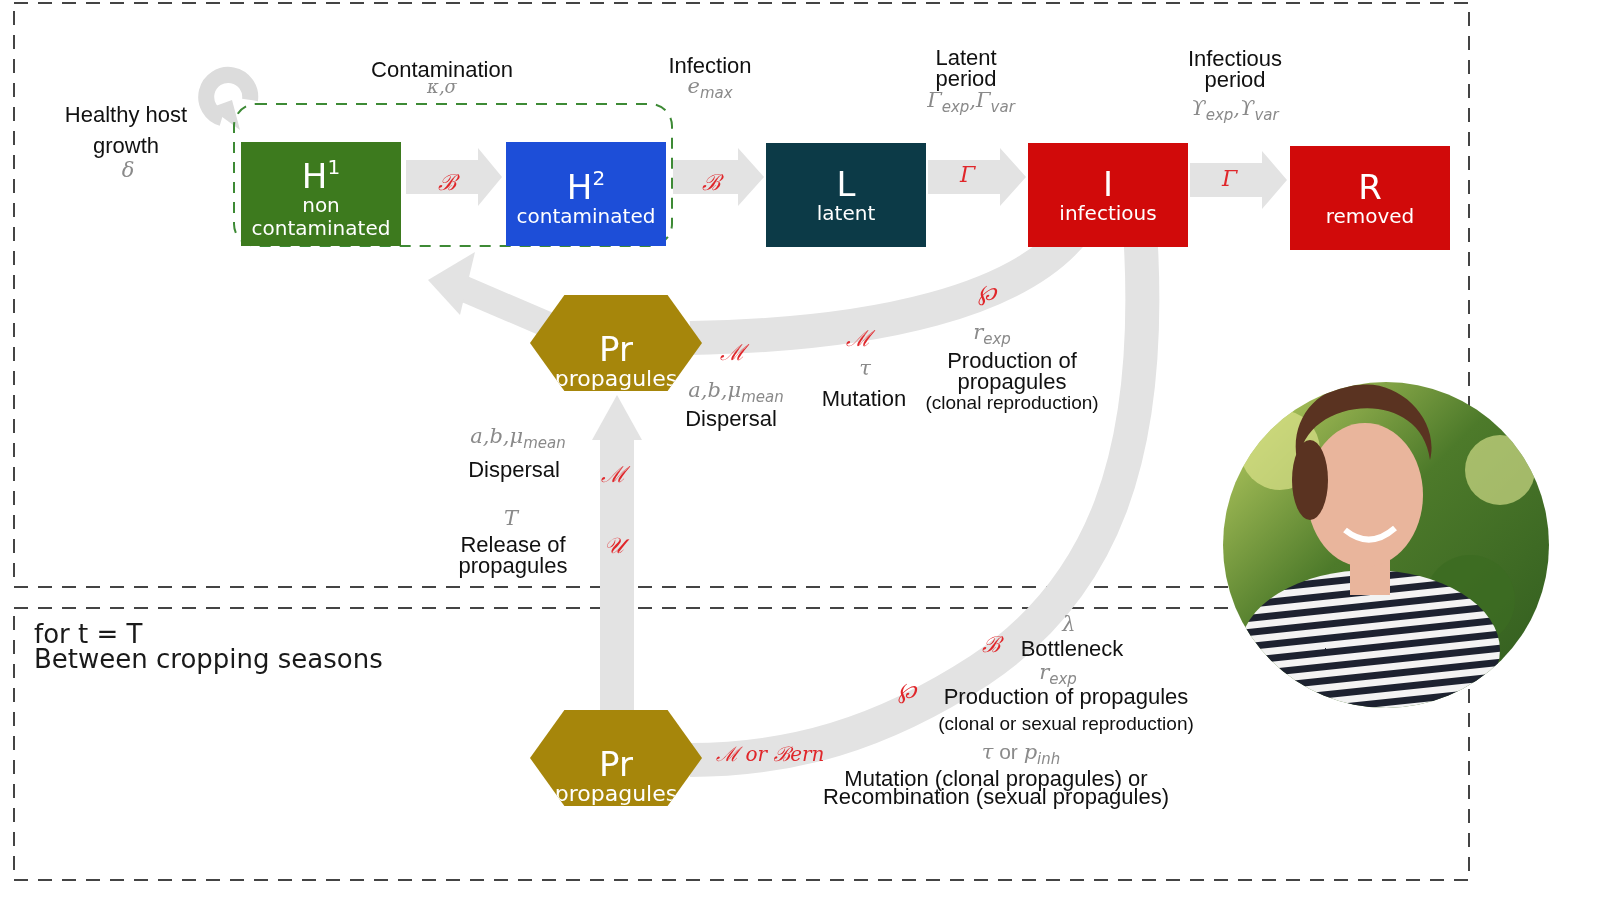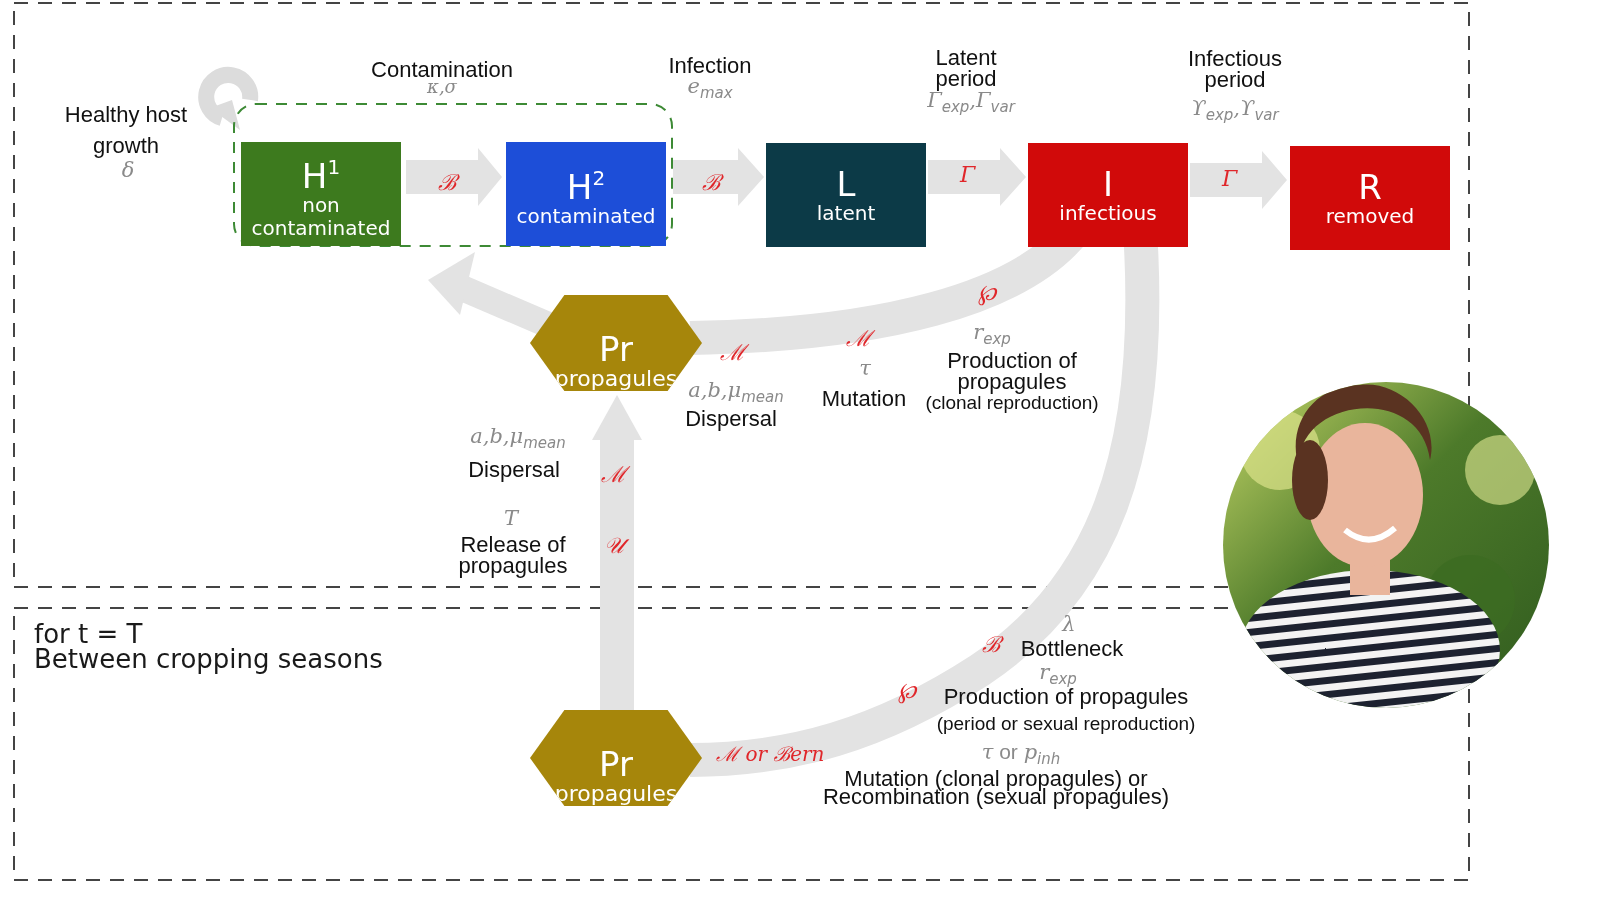--- a/index.html
+++ b/index.html
@@ -168,21 +168,21 @@
 <div class="abs op" style="left:604px; top:533px;">𝒰</div>
 
 <div class="abs param" style="left:1054px; top:612px; width:30px;">λ</div>
 <div class="abs op" style="left:982px; top:628px;">ℬ</div>
 <div class="abs lbl" style="left:1012px; top:638px; width:120px;">Bottleneck</div>
 
 <div class="abs param" style="left:1028px; top:660px; width:60px;"><span>r</span><sub>exp</sub></div>
 <div class="abs op" style="left:898px; top:674px;">℘</div>
 <div class="abs lbl" style="left:926px; top:686px; width:280px;">
   <div>Production of propagules</div>
-  <div class="small" style="font-size:19px; margin-top:6px;">(period or sexual reproduction)</div>
+  <div class="small" style="font-size:19px; margin-top:6px;">(clonal or sexual reproduction)</div>
 </div>
 
 <div class="abs param" style="left:966px; top:740px; width:110px;"><span>τ</span><span style="font-style:normal; font-family:'Liberation Sans', sans-serif;"> or </span><span>p</span><sub>inh</sub></div>
 <div class="abs op" style="left:716px; top:740px; font-size:20px;">ℳ or ℬern</div>
 <div class="abs lbl" style="left:806px; top:770px; width:380px; line-height:18px;">
   <div>Mutation (clonal propagules) or</div>
   <div>Recombination (sexual propagules)</div>
 </div>
 
 </body></html>

